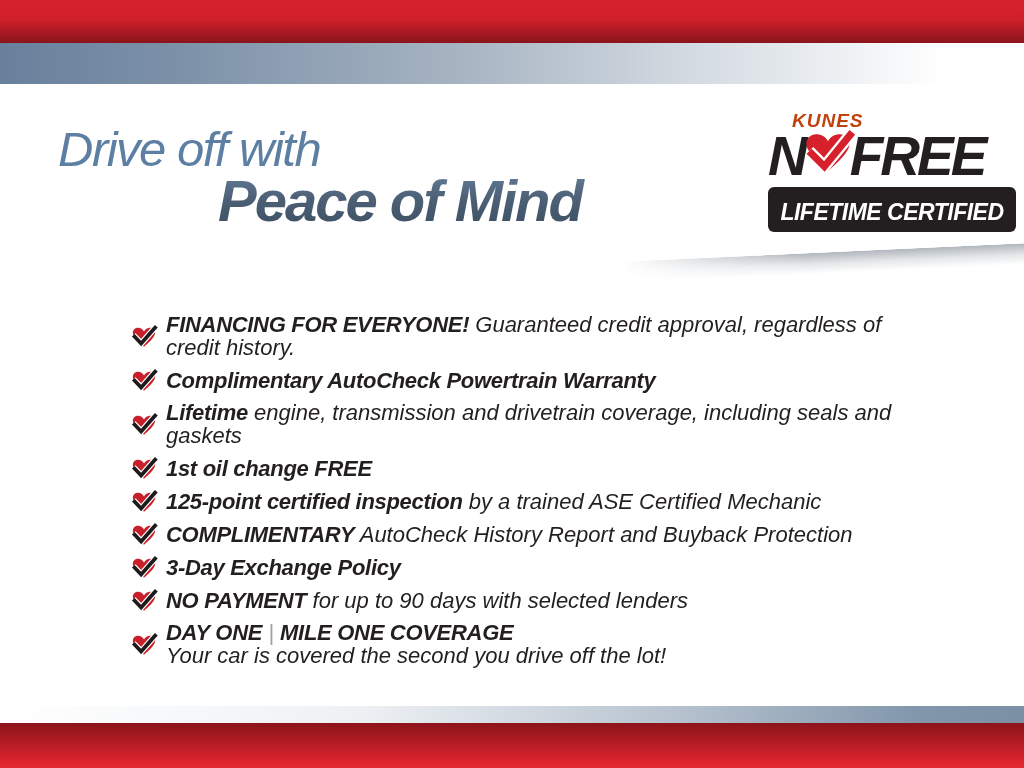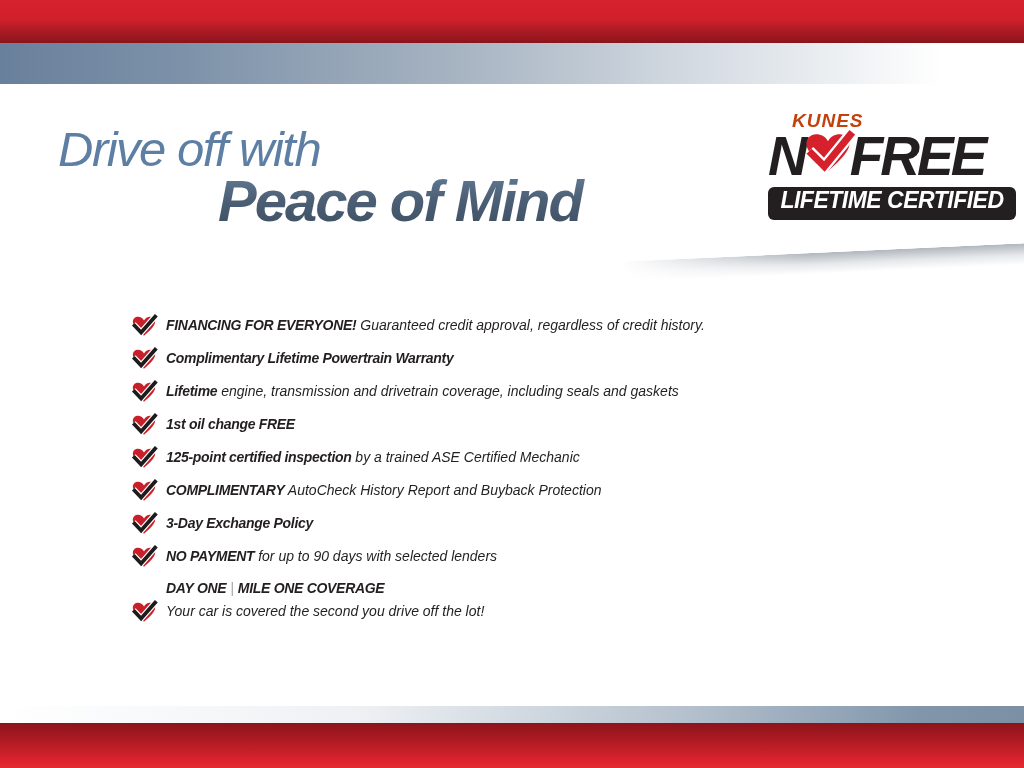--- a/index.html
+++ b/index.html
@@ -31,26 +31,26 @@
     color:#46596d;
     background:linear-gradient(180deg,#647e98 0%,#4d6076 45%,#3c4d60 100%);
     -webkit-background-clip:text;background-clip:text;-webkit-text-fill-color:transparent;}
   
   .logo{position:absolute;top:110px;left:768px;width:248px;font-style:italic;}
   .logo-kunes{margin-left:24px;font-size:19px;font-weight:700;color:#c2410c;letter-spacing:1px;}
   .logo-main{display:flex;align-items:center;margin-top:-3px;font-size:55px;font-weight:700;
     color:#231f20;letter-spacing:-3px;line-height:1;}
   .logo-main .heart-check-big{width:54px;height:52px;margin:-8px -5px 0 -4px;flex:none;}
   .logo-banner{margin-top:3px;background:#231f20;color:#ffffff;border-radius:6px;
-    font-size:23px;font-weight:700;text-align:center;padding:0 4px 6px;letter-spacing:-0.5px;}
+    font-size:23px;font-weight:700;text-align:center;padding:12px 4px 6px;letter-spacing:-0.5px;}
   .logo-vehicles{margin-top:3px;margin-right:20px;text-align:right;font-size:21px;
     font-weight:700;color:#d6212d;letter-spacing:-0.5px;}
   
   .benefits{position:absolute;top:313px;left:130px;width:810px;list-style:none;margin:0;padding:0;}
-  .benefit{display:flex;align-items:flex-end;margin-bottom:9px;font-size:14px;line-height:23px;}
+  .benefit{display:flex;align-items:center;margin-bottom:9px;font-size:22px;line-height:23px;}
   .benefit .check-icon{flex:none;width:28px;height:23px;margin:1px 8px 0 0;}
   .benefit .check-icon svg{display:block;width:28px;height:23px;}
   .benefit-text{font-style:italic;}
   .benefit-text p{margin:0;}
   .seg-bold{font-weight:700;letter-spacing:-0.3px;}
   .seg-regular{font-weight:400;}
   .seg-pipe{font-weight:400;color:#9ea3a8;}
   .l2{font-weight:400;margin-top:1px;}
 </style>
 </head>
@@ -98,21 +98,21 @@
   </li>
       <li class="benefit">
     <span class="check-icon">
       <svg viewBox="0 0 34 28" aria-hidden="true">
         <path d="M17 8 C14.8 3 7.6 1.8 4.6 5.8 C1.6 9.8 3.6 15.2 17 26.5 C30.4 15.2 32.4 9.8 29.4 5.8 C26.4 1.8 19.2 3 17 8 Z" fill="#c8202a"></path>
         <path d="M4 12.5 L13.5 22.5 L32 1.5" fill="none" stroke="#ffffff" stroke-width="7.5"></path>
         <path d="M4 12.5 L13.5 22.5 L32 1.5" fill="none" stroke="#1d1b1c" stroke-width="4.6"></path>
       </svg>
     </span>
     <div class="benefit-text">
-      <p class="l1"><span class="seg-bold">Complimentary Lifetime Powertrain Warranty</span></p>
+      <p class="l1"><span class="seg-bold">Complimentary AutoCheck Powertrain Warranty</span></p>
 
     </div>
   </li>
       <li class="benefit">
     <span class="check-icon">
       <svg viewBox="0 0 34 28" aria-hidden="true">
         <path d="M17 8 C14.8 3 7.6 1.8 4.6 5.8 C1.6 9.8 3.6 15.2 17 26.5 C30.4 15.2 32.4 9.8 29.4 5.8 C26.4 1.8 19.2 3 17 8 Z" fill="#c8202a"></path>
         <path d="M4 12.5 L13.5 22.5 L32 1.5" fill="none" stroke="#ffffff" stroke-width="7.5"></path>
         <path d="M4 12.5 L13.5 22.5 L32 1.5" fill="none" stroke="#1d1b1c" stroke-width="4.6"></path>
       </svg>

